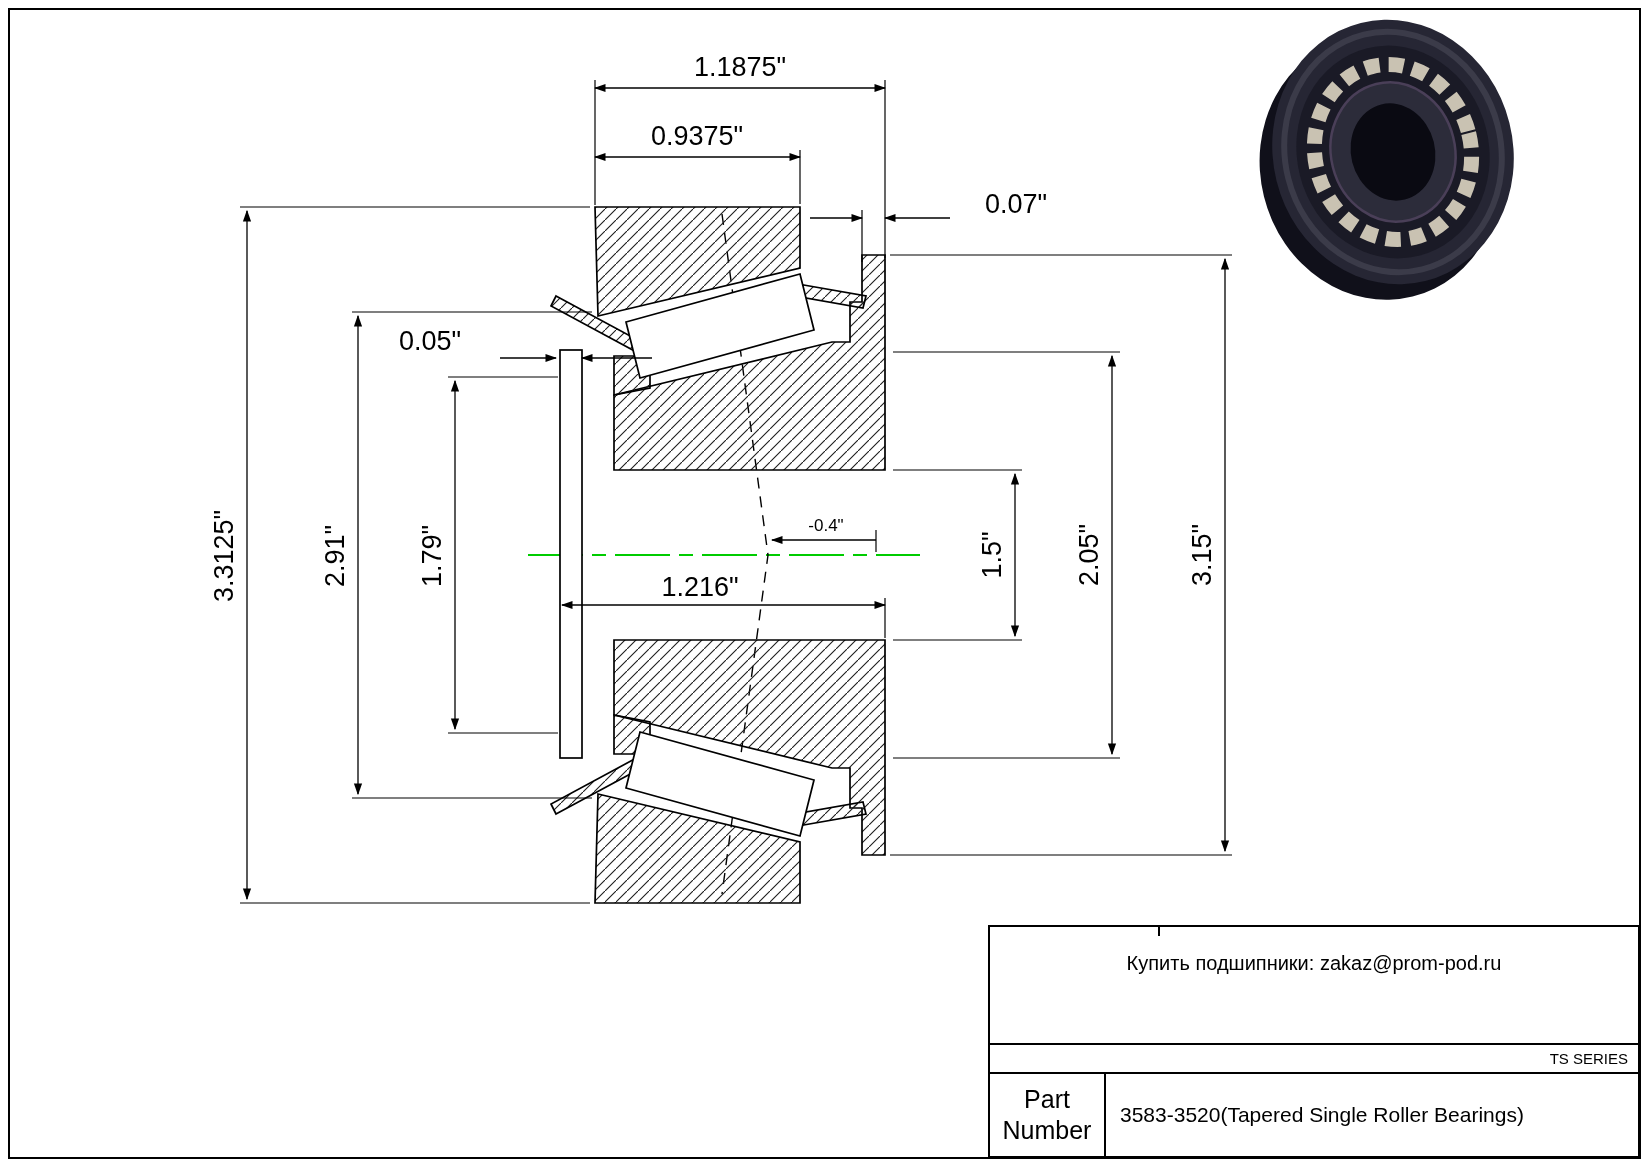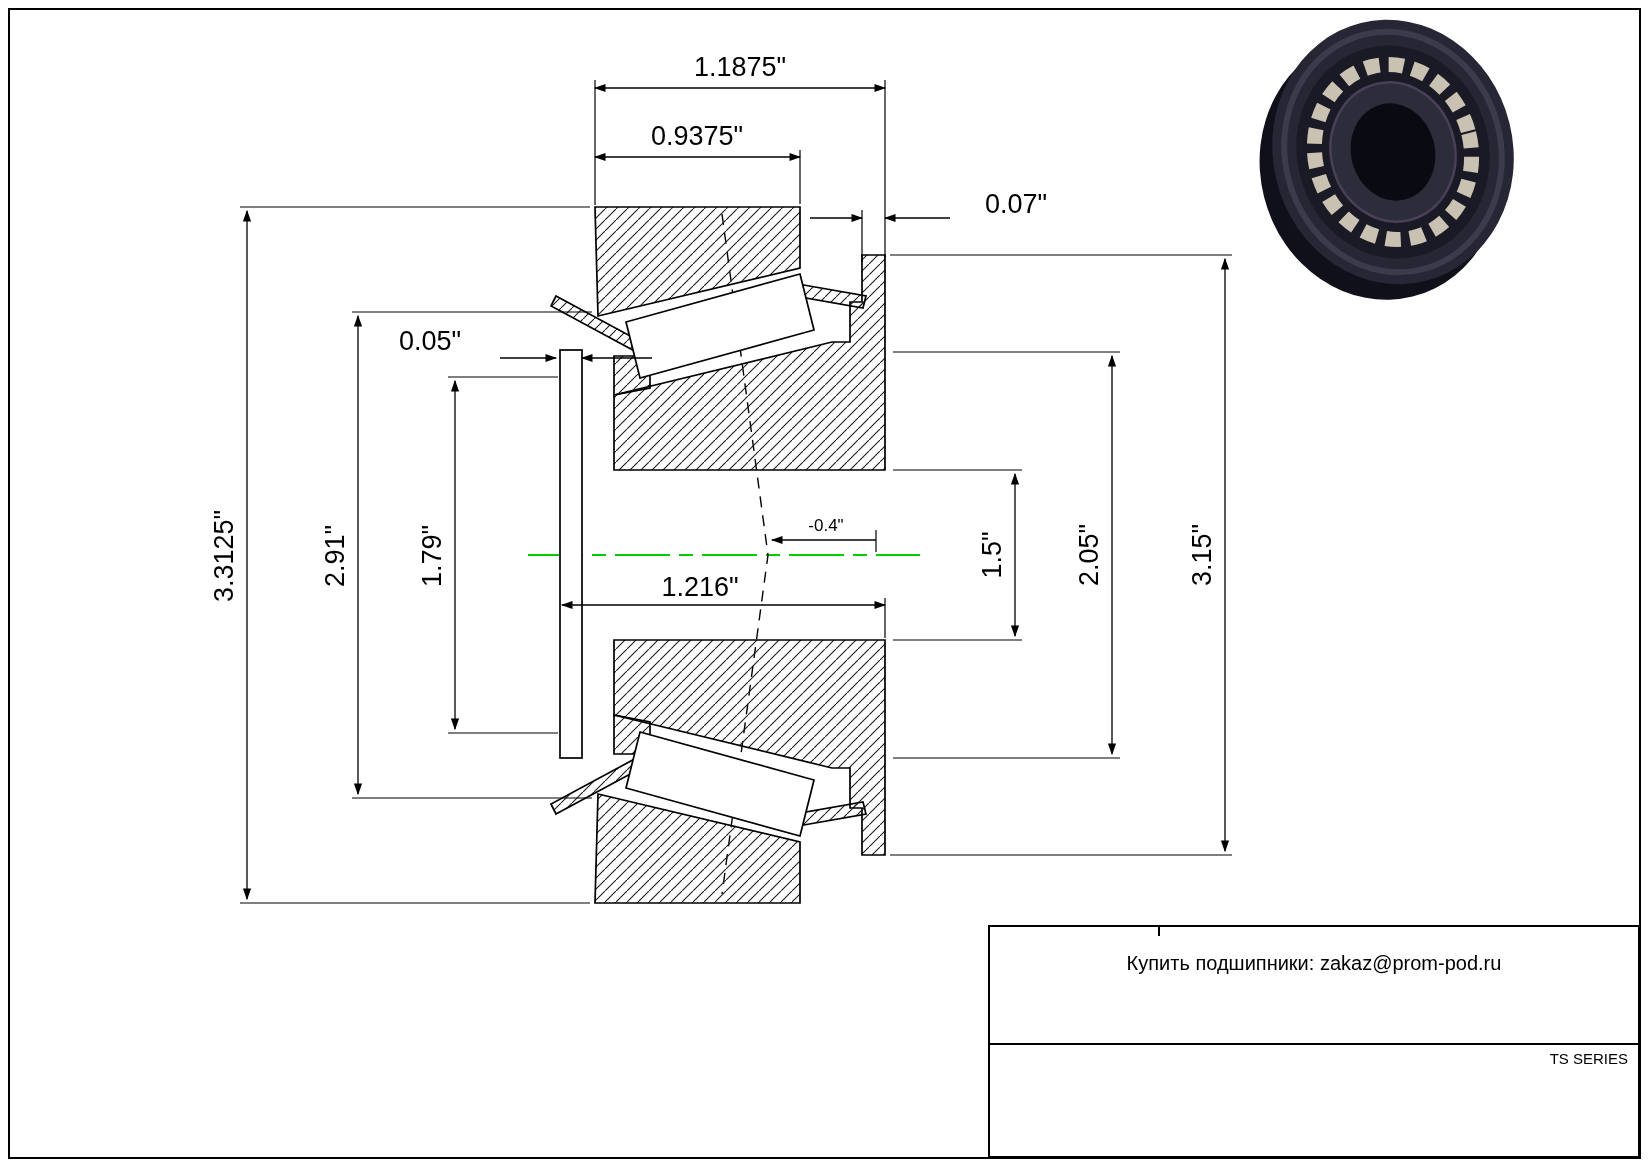--- a/index.html
+++ b/index.html
@@ -167,14 +167,18 @@
   </g>
 </svg>
 
 <div class="tblock">
   <div class="tb-row1">
     <span>Купить подшипники: zakaz@prom-pod.ru</span>
   </div>
   <div class="tb-row2">
     <span>TS SERIES</span>
   </div>
+  <div class="tb-row3">
+    <div class="tb-part-label">Part Number</div>
+    <div class="tb-part-value">3583-3520(Tapered Single Roller Bearings)</div>
+  </div>
 </div>
 <div class="tb-tick"></div>
 
 </body></html>

